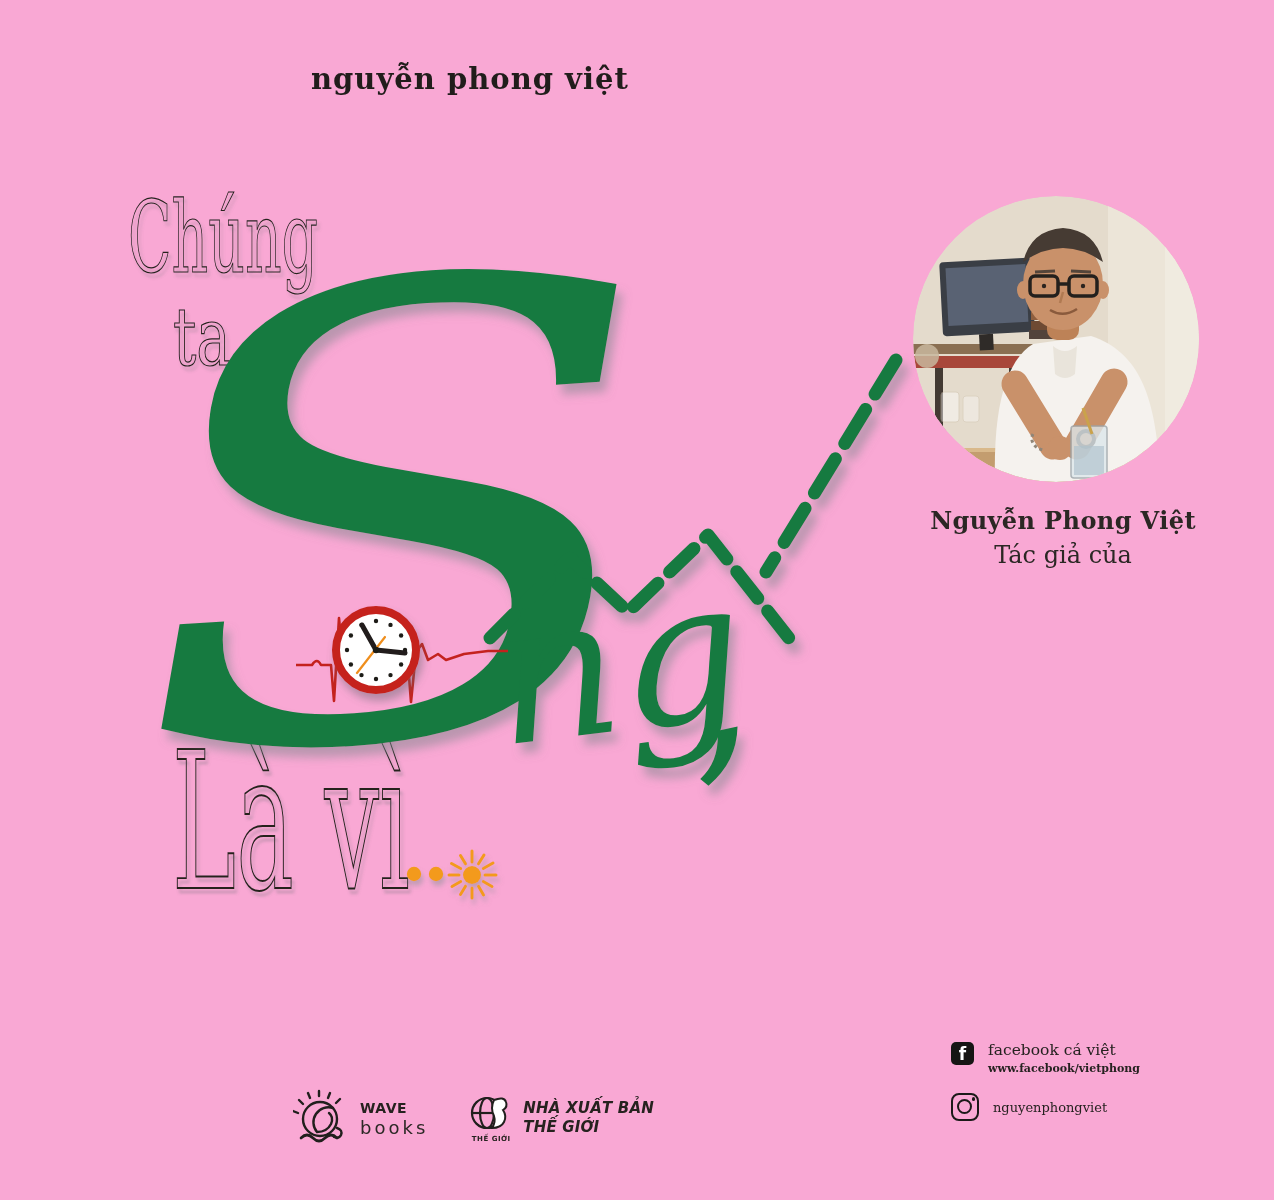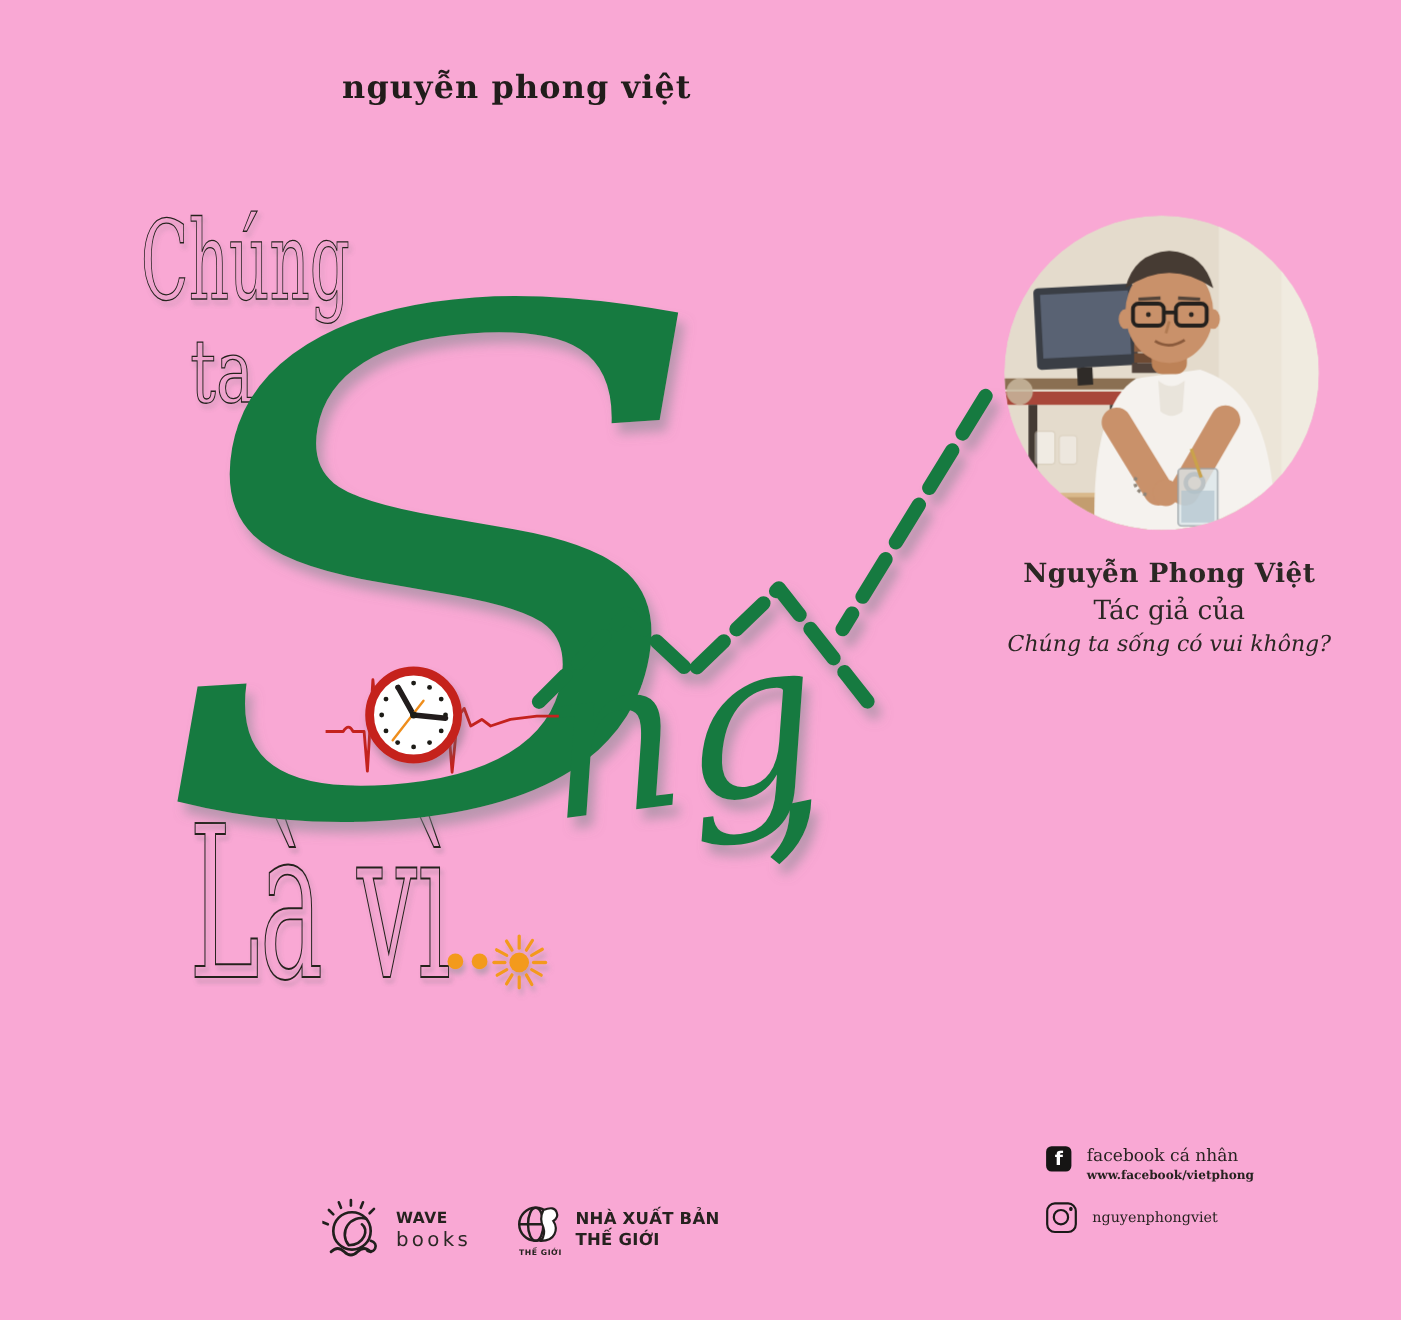--- a/index.html
+++ b/index.html
@@ -23,21 +23,21 @@
 
   
   .pub-bar{position:absolute;left:293px;top:1086px;display:flex;align-items:center;gap:42px;
            font-family:"DejaVu Sans","Liberation Sans",sans-serif;color:#26221f;}
   .wave{display:flex;align-items:center;gap:9px;}
   .wave-text .w1{font-size:14px;font-weight:bold;letter-spacing:.5px;line-height:20px;}
   .wave-text .w2{font-size:18px;letter-spacing:3px;line-height:20px;color:#2b2825;}
   .tg{display:flex;align-items:center;gap:11px;}
   .tg-iconcol{display:flex;flex-direction:column;align-items:center;}
   .tg-caption{font-size:7px;font-weight:bold;letter-spacing:.5px;margin-top:1px;}
-  .tg-text{font-size:15px;font-weight:bold;letter-spacing:.2px;line-height:19px;}
+  .tg-text{font-size:15px;font-weight:bold;letter-spacing:.2px;line-height:19px;font-style:italic;}
 
   
   .social{position:absolute;left:951px;top:1042px;color:#262220;}
   .social-row{display:flex;align-items:flex-start;gap:14px;}
   .social-row + .social-row{margin-top:15px;}
   .fb-icon{width:23px;height:23px;border-radius:5px;background:#161514;color:#fff;
            font-family:"DejaVu Sans","Liberation Sans",sans-serif;font-weight:bold;font-size:17px;
            display:flex;align-items:flex-end;justify-content:center;line-height:21px;}
   .fb-lines .l1{font-size:15.5px;line-height:17px;}
   .fb-lines .l2{font-size:11px;font-weight:bold;line-height:19px;text-align:right;}
@@ -190,21 +190,20 @@
           <rect x="161" y="250" width="30" height="29" fill="#aec2cc" opacity="0.65"></rect>
           <line x1="170" y1="212" x2="179" y2="238" stroke="#caa24b" stroke-width="3"></line>
         </g>
       </g>
     </svg>
   </div>
 
   <div class="bio">
     <div class="name">Nguyễn Phong Việt</div>
     <div class="role">Tác giả của</div>
-    <div class="book">Chúng ta sống có vui không?</div>
   </div>
 
   <div class="pub-bar">
 
     <div class="wave">
       <svg width="58" height="64" viewBox="0 0 58 64">
         <g stroke="#211f1d" stroke-width="2.4" fill="none" stroke-linecap="round">
           <circle cx="27" cy="33" r="17"></circle>
           <path d="M40,22 A15,15 0 0 0 24,46 Q34,46 38,38 Q41,31 36,27"></path>
           <path d="M44,42 q6,2 4,7 q-2,4 -7,2"></path>
@@ -239,21 +238,21 @@
         <div>NHÀ XUẤT BẢN</div>
         <div>THẾ GIỚI</div>
       </div>
     </div>
   </div>
 
   <div class="social">
     <div class="social-row">
       <div class="fb-icon">f</div>
       <div class="fb-lines">
-        <div class="l1">facebook cá nhân</div>
+        <div class="l1">facebook cá việt</div>
         <div class="l2">www.facebook/vietphong</div>
       </div>
     </div>
     <div class="social-row">
       <div class="ig-icon">
         <div class="ig-lens"></div>
         <div class="ig-dot"></div>
       </div>
       <div class="ig-handle">nguyenphongviet</div>
     </div>

